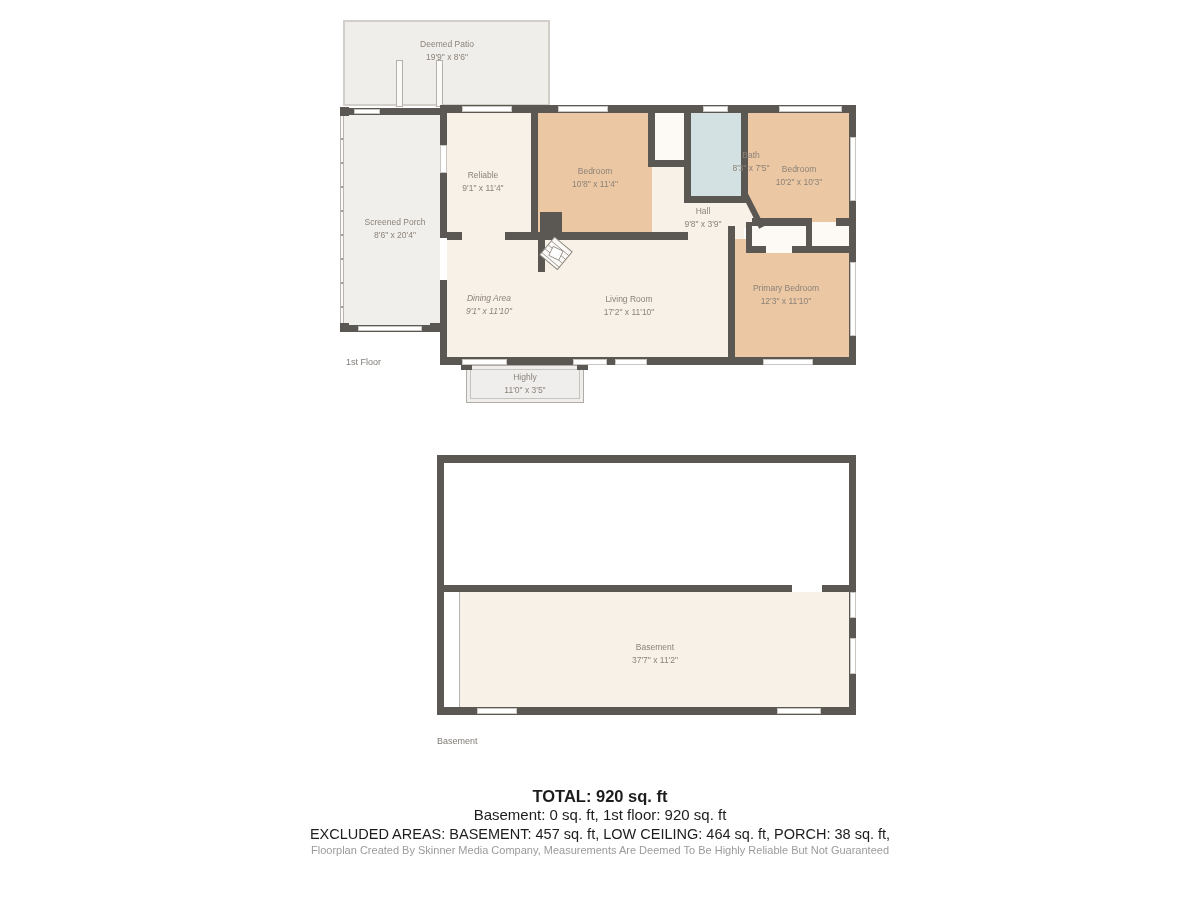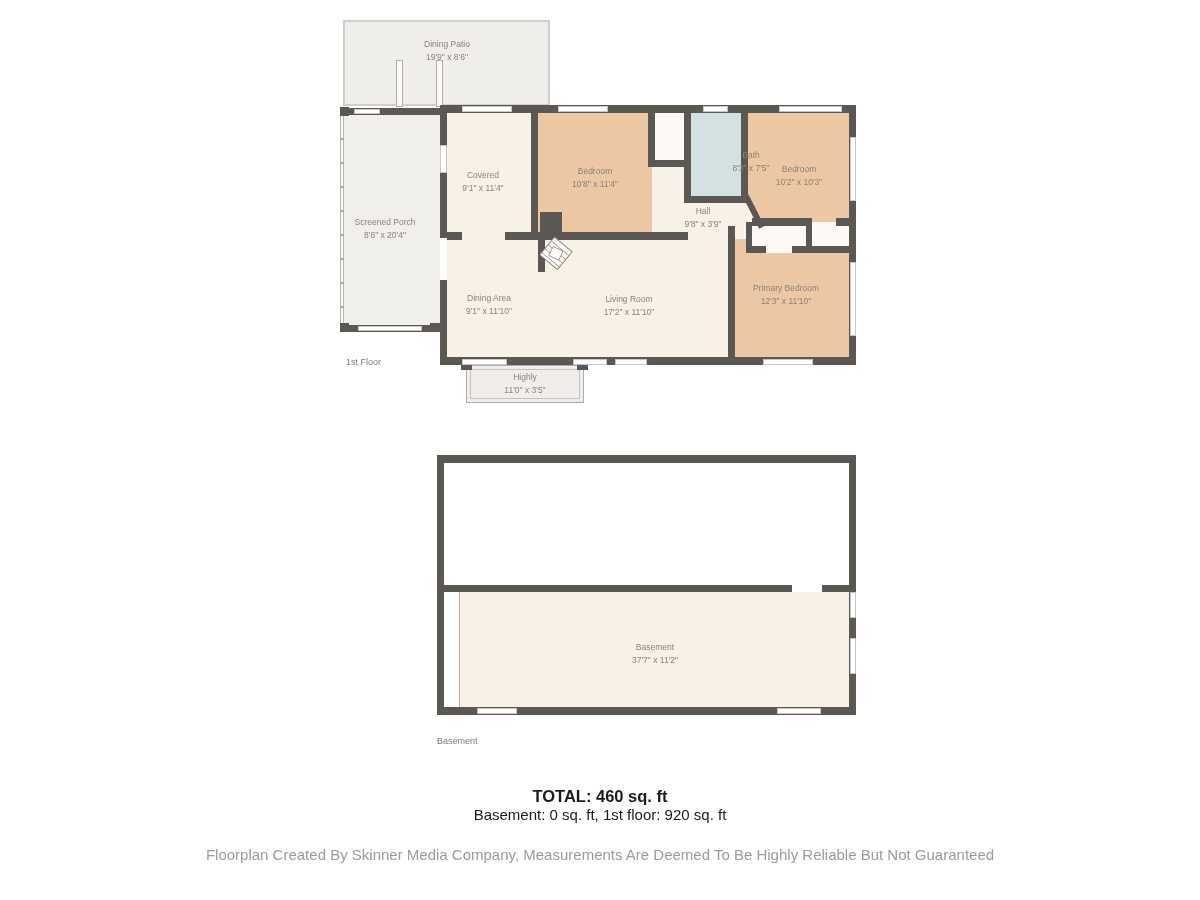--- a/index.html
+++ b/index.html
@@ -13,21 +13,21 @@
   .screenwall{position:absolute;width:4px;
       background:repeating-linear-gradient(to bottom,#a39f99 0 2px,#fbfaf9 2px 24px);
       border-left:1px solid #b8b5b0;border-right:1px solid #b8b5b0;box-sizing:border-box;}
   .room-label{position:absolute;transform:translateX(-50%);text-align:center;
       color:#8c8379;font-size:8.5px;line-height:13px;white-space:nowrap;}
   .floor-label{position:absolute;color:#807c77;font-size:9px;}
   .summary{position:absolute;left:0;top:786px;width:1200px;text-align:center;color:#1c1c1c;}
   .summary .total{font-size:16.5px;font-weight:bold;line-height:20px;}
   .summary .line{font-size:15px;line-height:18.5px;}
   .summary .lineCaps{font-size:14.5px;line-height:18px;}
-  .summary .disclaimer{margin-top:21px;font-size:15px;color:#9b9b9b;}
+  .summary .disclaimer{margin-top:1px;font-size:11px;color:#9b9b9b;}
   .porch-outline{position:absolute;background:#efeeec;border:1px solid #b0ada8;box-sizing:border-box;}
   .porch-inner{position:absolute;left:3px;top:3px;right:3px;bottom:3px;border:1px solid #c6c3be;}
   .wedge{position:absolute;background:#f8f1e7;clip-path:polygon(0 0,100% 100%,0 100%);}
 </style>
 </head>
 <body>
 
 <div class="canvas">
 
   <div>
@@ -105,48 +105,48 @@
       </g>
     </svg>
 
     <div class="porch-outline" style="left:466px;top:365px;width:118px;height:38px;">
       <div class="porch-inner"></div>
     </div>
     <div class="post" style="left:461px;top:365px;width:11px;height:5px;"></div>
     <div class="post" style="left:577px;top:365px;width:11px;height:5px;"></div>
 
     <div class="room-label" style="left:447px;top:38px;">
-      <div>Dining Patio</div>
+      <div>Deemed Patio</div>
       <div>19'9" x 8'6"</div>
     </div>
-    <div class="room-label" style="left:385px;top:216px;">
+    <div class="room-label" style="left:395px;top:216px;">
       <div>Screened Porch</div>
       <div>8'6" x 20'4"</div>
     </div>
     <div class="room-label" style="left:483px;top:169px;">
-      <div>Covered</div>
+      <div>Reliable</div>
       <div>9'1" x 11'4"</div>
     </div>
     <div class="room-label" style="left:595px;top:165px;">
       <div>Bedroom</div>
       <div>10'8" x 11'4"</div>
     </div>
     <div class="room-label" style="left:703px;top:149px;margin-left:48px;">
       <div>Bath</div>
       <div>8'3" x 7'5"</div>
     </div>
     <div class="room-label" style="left:799px;top:163px;">
       <div>Bedroom</div>
       <div>10'2" x 10'3"</div>
     </div>
     <div class="room-label" style="left:703px;top:205px;">
       <div>Hall</div>
       <div>9'8" x 3'9"</div>
     </div>
-    <div class="room-label" style="left:489px;top:292px;">
+    <div class="room-label" style="left:489px;top:292px;font-style:italic;">
       <div>Dining Area</div>
       <div>9'1" x 11'10"</div>
     </div>
     <div class="room-label" style="left:629px;top:293px;">
       <div>Living Room</div>
       <div>17'2" x 11'10"</div>
     </div>
     <div class="room-label" style="left:786px;top:282px;">
       <div>Primary Bedroom</div>
       <div>12'3" x 11'10"</div>
@@ -177,18 +177,19 @@
 
     <div class="room-label" style="left:655px;top:641px;">
       <div>Basement</div>
       <div>37'7" x 11'2"</div>
     </div>
 
     <div class="floor-label" style="left:437px;top:736px;">Basement</div>
   </div>
 
   <div class="summary">
-    <div class="total">TOTAL: 460 sq. ft</div>
+    <div class="total">TOTAL: 920 sq. ft</div>
     <div class="line">Basement: 0 sq. ft, 1st floor: 920 sq. ft</div>
+    <div class="lineCaps">EXCLUDED AREAS: BASEMENT: 457 sq. ft, LOW CEILING: 464 sq. ft, PORCH: 38 sq. ft,</div>
     <div class="disclaimer">Floorplan Created By Skinner Media Company, Measurements Are Deemed To Be Highly Reliable But Not Guaranteed</div>
   </div>
 
 </div>
 
 </body></html>

